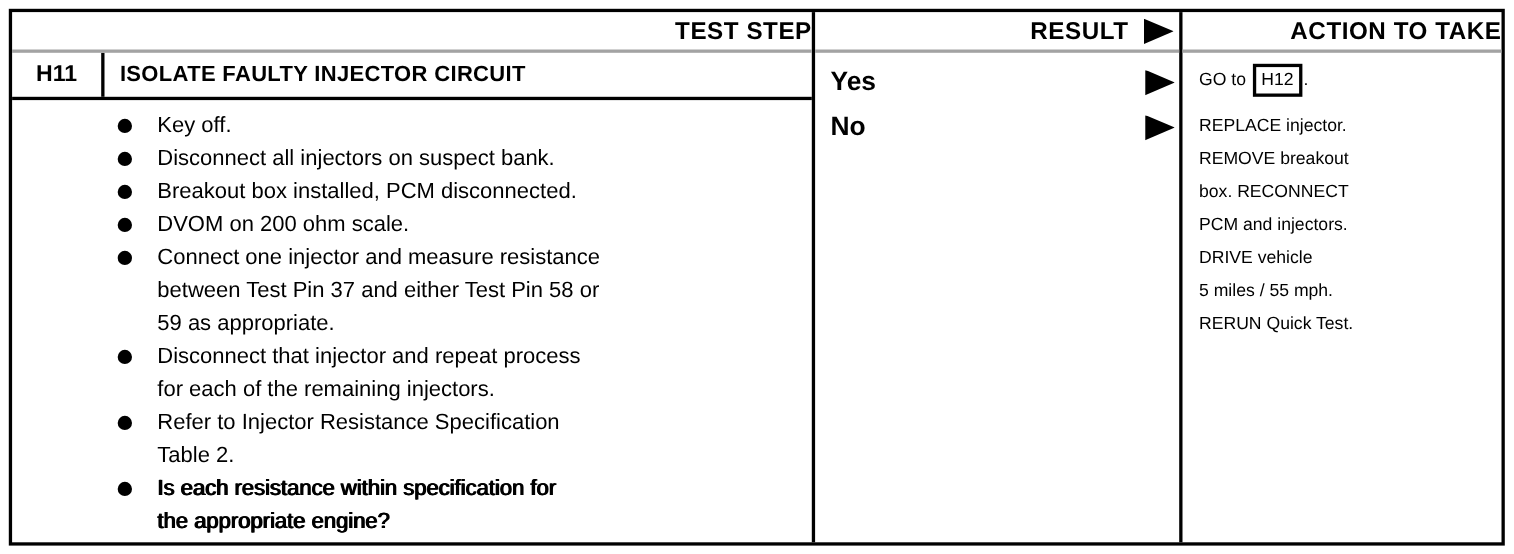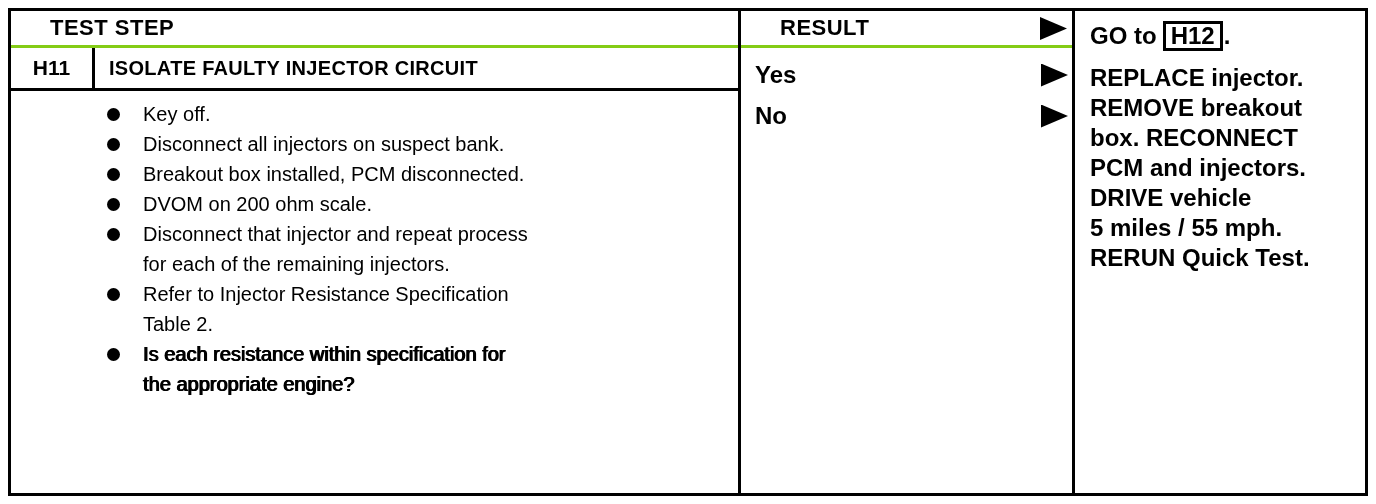--- a/index.html
+++ b/index.html
@@ -41,29 +41,28 @@
   }
   .col-action {
     flex: 1;
     display: flex;
     flex-direction: column;
   }
   
   .hdr {
     height: 34px;
     flex: 0 0 34px;
-    border-bottom: 3px solid #84cc16;
-    display: flex;
-    align-items: center;
-    justify-content: flex-start;
+    border-bottom: 3px solid #a3a3a3;
+    display: flex;
+    align-items: center;
+    justify-content: flex-end;
     font-size: 22px;
     font-weight: bold;
     letter-spacing: 0.5px;
     position: relative;
-    padding-left: 39px;
   }
   .hdr-result-label { margin-right: 46px; }
   .hdr-arrow {
     position: absolute;
     right: 5px;
     top: 6px;
   }
   
   .tri {
     width: 27px;
@@ -137,22 +136,22 @@
     justify-content: space-between;
     padding: 0 4px 0 14px;
     height: 30px;
     font-size: 24px;
     font-weight: bold;
   }
   .result-row + .result-row { margin-top: 11px; }
   
   .action-body {
     padding: 10px 6px 0 15px;
-    font-size: 24px;
-    font-weight: bold;
+    font-size: 16px;
+    font-weight: normal;
   }
   .action-yes {
     line-height: 30px;
     margin-bottom: 12px;
     white-space: nowrap;
   }
   .ref-box {
     display: inline-block;
     border: 3px solid #000;
     padding: 0 5px;
@@ -187,20 +186,26 @@
             <span class="dot"></span>
             <span class="btxt">Disconnect all injectors on suspect bank.</span>
           </li>
           <li>
             <span class="dot"></span>
             <span class="btxt">Breakout box installed, PCM disconnected.</span>
           </li>
           <li>
             <span class="dot"></span>
             <span class="btxt">DVOM on 200 ohm scale.</span>
+          </li>
+          <li>
+            <span class="dot"></span>
+            <span class="btxt">Connect one injector and measure resistance
+between Test Pin 37 and either Test Pin 58 or
+59 as appropriate.</span>
           </li>
           <li>
             <span class="dot"></span>
             <span class="btxt">Disconnect that injector and repeat process
 for each of the remaining injectors.</span>
           </li>
           <li>
             <span class="dot"></span>
             <span class="btxt">Refer to Injector Resistance Specification
 Table 2.</span>
@@ -224,20 +229,23 @@
           <span class="tri"></span>
         </div>
         <div class="result-row">
           <span>No</span>
           <span class="tri"></span>
         </div>
       </div>
     </div>
 
     <div class="col col-action">
+      <div class="hdr">
+        <span>ACTION TO TAKE</span>
+      </div>
       <div class="action-body">
         <div class="action-yes">
           <span>GO to</span><span class="ref-box">H12</span><span>.</span>
         </div>
         <div class="action-no">REPLACE injector.
 REMOVE breakout
 box. RECONNECT
 PCM and injectors.
 DRIVE vehicle
 5 miles / 55 mph.

